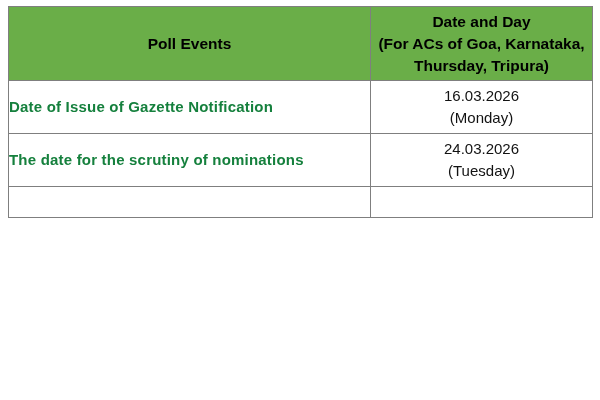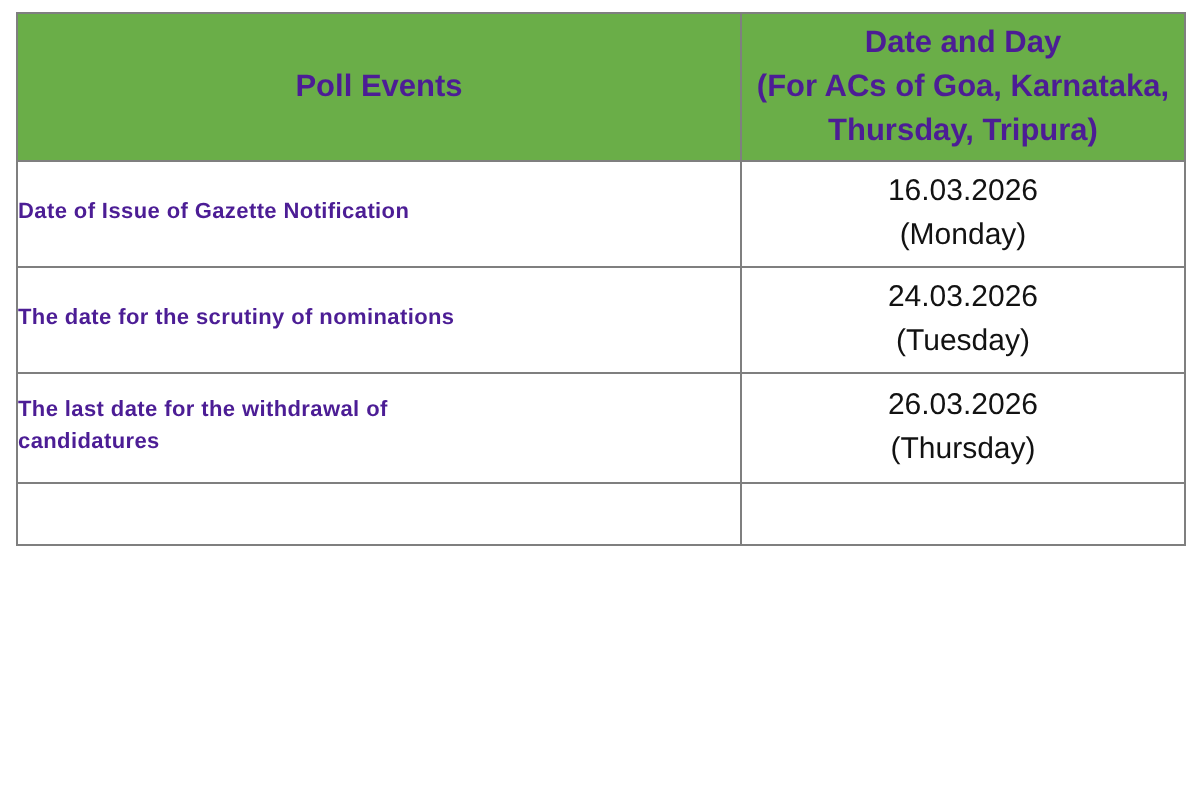--- a/index.html
+++ b/index.html
@@ -31,37 +31,37 @@
   table.schedule col.c1 { width: 362px; }
   table.schedule col.c2 { width: 222px; }
 
   table.schedule th, table.schedule td {
     border: 1px solid #7f7f7f;
     vertical-align: middle;
     padding: 0;
   }
   th.head {
     background: #6aae48;
-    color: #4c1d95;
+    color: #000000;
     text-align: center;
     font-size: 15.5px;
     font-weight: bold;
     line-height: 1.42;
     padding: 7px 8px 9px 8px;
     height: 74px;
     box-sizing: border-box;
   }
   th.head .hl {
     display: block;
     white-space: nowrap;
   }
   td.event {
-    font-size: 11px;
+    font-size: 15px;
     font-weight: bold;
-    color: #4c1d95;
+    color: #15803d;
     padding: 8px 6px 8px 12px;
     line-height: 1.45;
     letter-spacing: 0.2px;
   }
   td.date {
     font-size: 15px;
     color: #121212;
     text-align: center;
     line-height: 1.45;
     padding: 6px 4px 8px 4px;
@@ -111,30 +111,20 @@
           <span class="d2">(Monday)</span>
         </td>
       </tr>
       <tr class="r3">
         <td class="event">The date for the scrutiny of nominations</td>
         <td class="date">
           <span>24.03.2026</span>
           <span class="d2">(Tuesday)</span>
         </td>
       </tr>
-      <tr class="r4">
-        <td class="event">
-          <span>The last date for the withdrawal of</span><br>
-          <span>candidatures</span>
-        </td>
-        <td class="date">
-          <span>26.03.2026</span>
-          <span class="d2">(Thursday)</span>
-        </td>
-      </tr>
       <tr class="r6">
         <td class="event"></td>
         <td class="date"></td>
       </tr>
     </tbody>
   </table>
   <div class="clip-bottom"></div>
 </div>
 
 </body></html>

